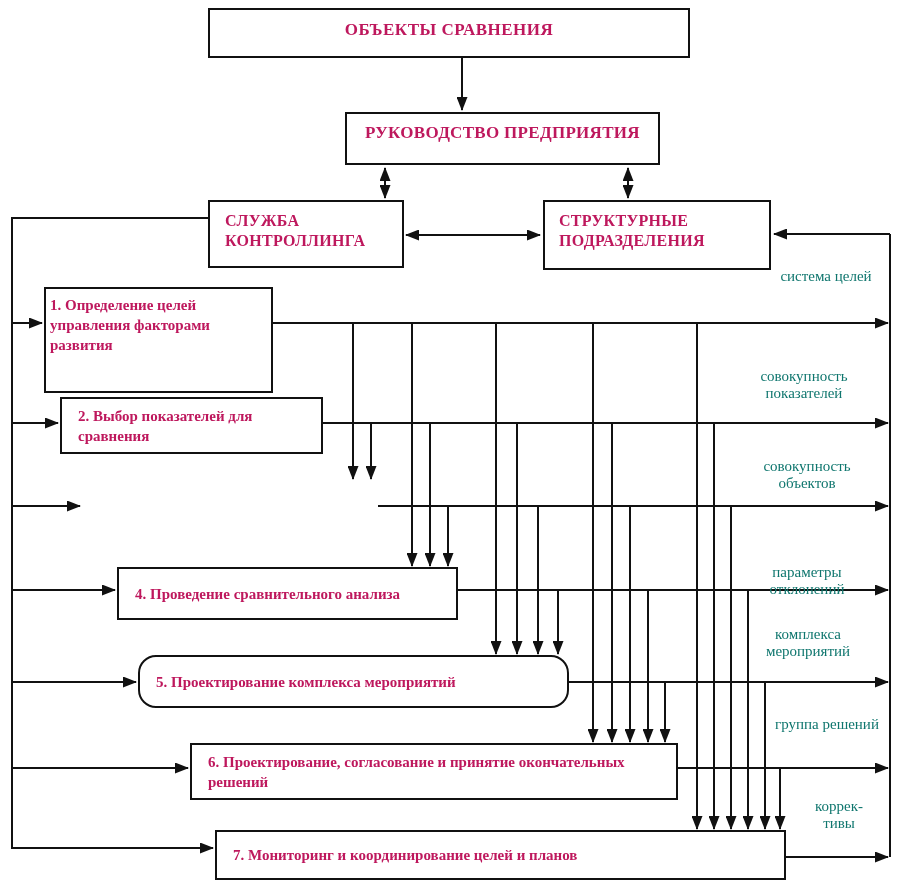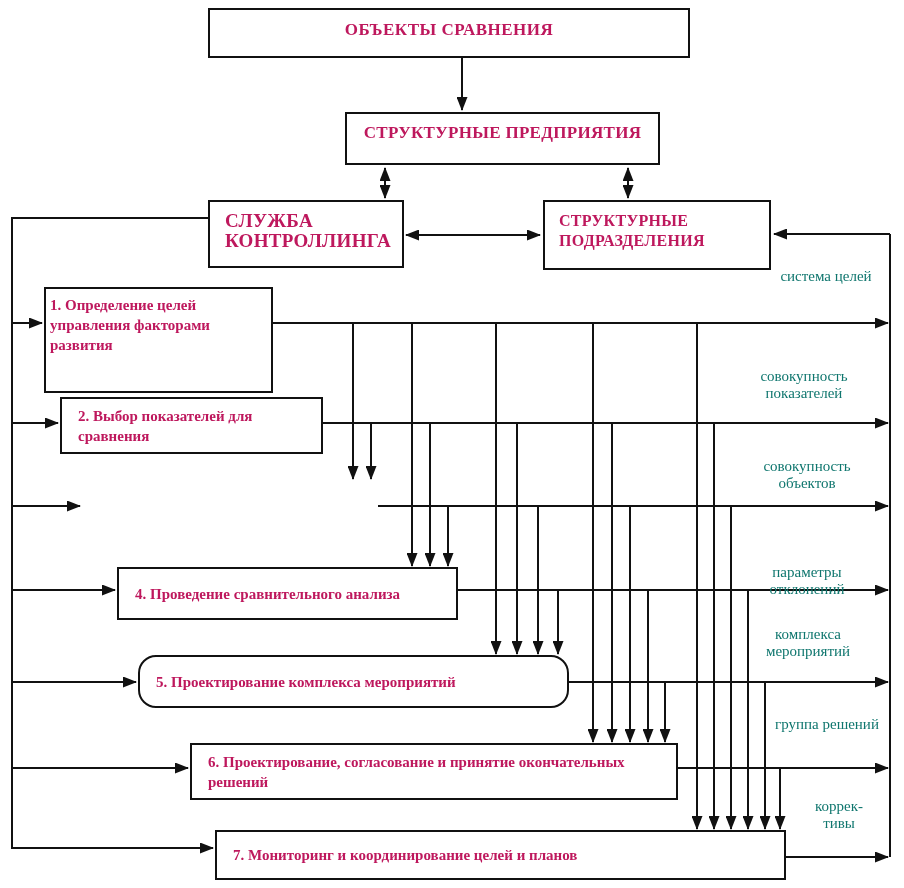--- a/index.html
+++ b/index.html
@@ -14,21 +14,21 @@
     box-sizing:border-box;display:flex;font-weight:bold;color:#be185d;
   }
   .box span{display:block;}
   .b-objects{left:208px;top:8px;width:482px;height:50px;
     justify-content:center;align-items:flex-start;padding-top:10px;
     font-size:17px;letter-spacing:.5px;text-align:center;}
   .b-mgmt{left:345px;top:112px;width:315px;height:53px;
     justify-content:center;align-items:flex-start;padding-top:9px;
     font-size:17px;letter-spacing:.3px;text-align:center;}
   .b-control{left:208px;top:200px;width:196px;height:68px;
-    padding:9px 0 0 15px;font-size:19px;line-height:20px;letter-spacing:.3px;}
+    padding:9px 0 0 15px;font-size:16px;line-height:20px;letter-spacing:.3px;}
   .b-depts{left:543px;top:200px;width:228px;height:70px;
     padding:9px 0 0 14px;font-size:16px;line-height:20px;letter-spacing:.3px;}
   .step{font-size:15px;line-height:20px;align-items:center;padding-left:16px;padding-right:10px;}
   .step-1{left:44px;top:287px;width:229px;height:106px;align-items:flex-start;
     padding-top:6px;padding-left:4px;}
   .step-2{left:60px;top:397px;width:263px;height:57px;}
   .step-3{left:82px;top:480px;width:297px;height:53px;}
   .step-4{left:117px;top:567px;width:341px;height:53px;}
   .step-5{left:138px;top:655px;width:431px;height:53px;border-radius:18px;}
   .step-6{left:190px;top:743px;width:488px;height:57px;}
@@ -117,21 +117,21 @@
 
       <line x1="780" y1="768" x2="780" y2="829" marker-end="url(#arr)"></line>
     </g>
   </svg>
 
   <div class="box b-objects">
     <span>ОБЪЕКТЫ СРАВНЕНИЯ</span>
   </div>
 
   <div class="box b-mgmt">
-    <span>СТРУКТУРНЫЕ ПРЕДПРИЯТИЯ</span>
+    <span>РУКОВОДСТВО ПРЕДПРИЯТИЯ</span>
   </div>
 
   <div class="box b-control">
     <span>СЛУЖБА КОНТРОЛЛИНГА</span>
   </div>
 
   <div class="box b-depts">
     <span>СТРУКТУРНЫЕ ПОДРАЗДЕЛЕНИЯ</span>
   </div>
 

